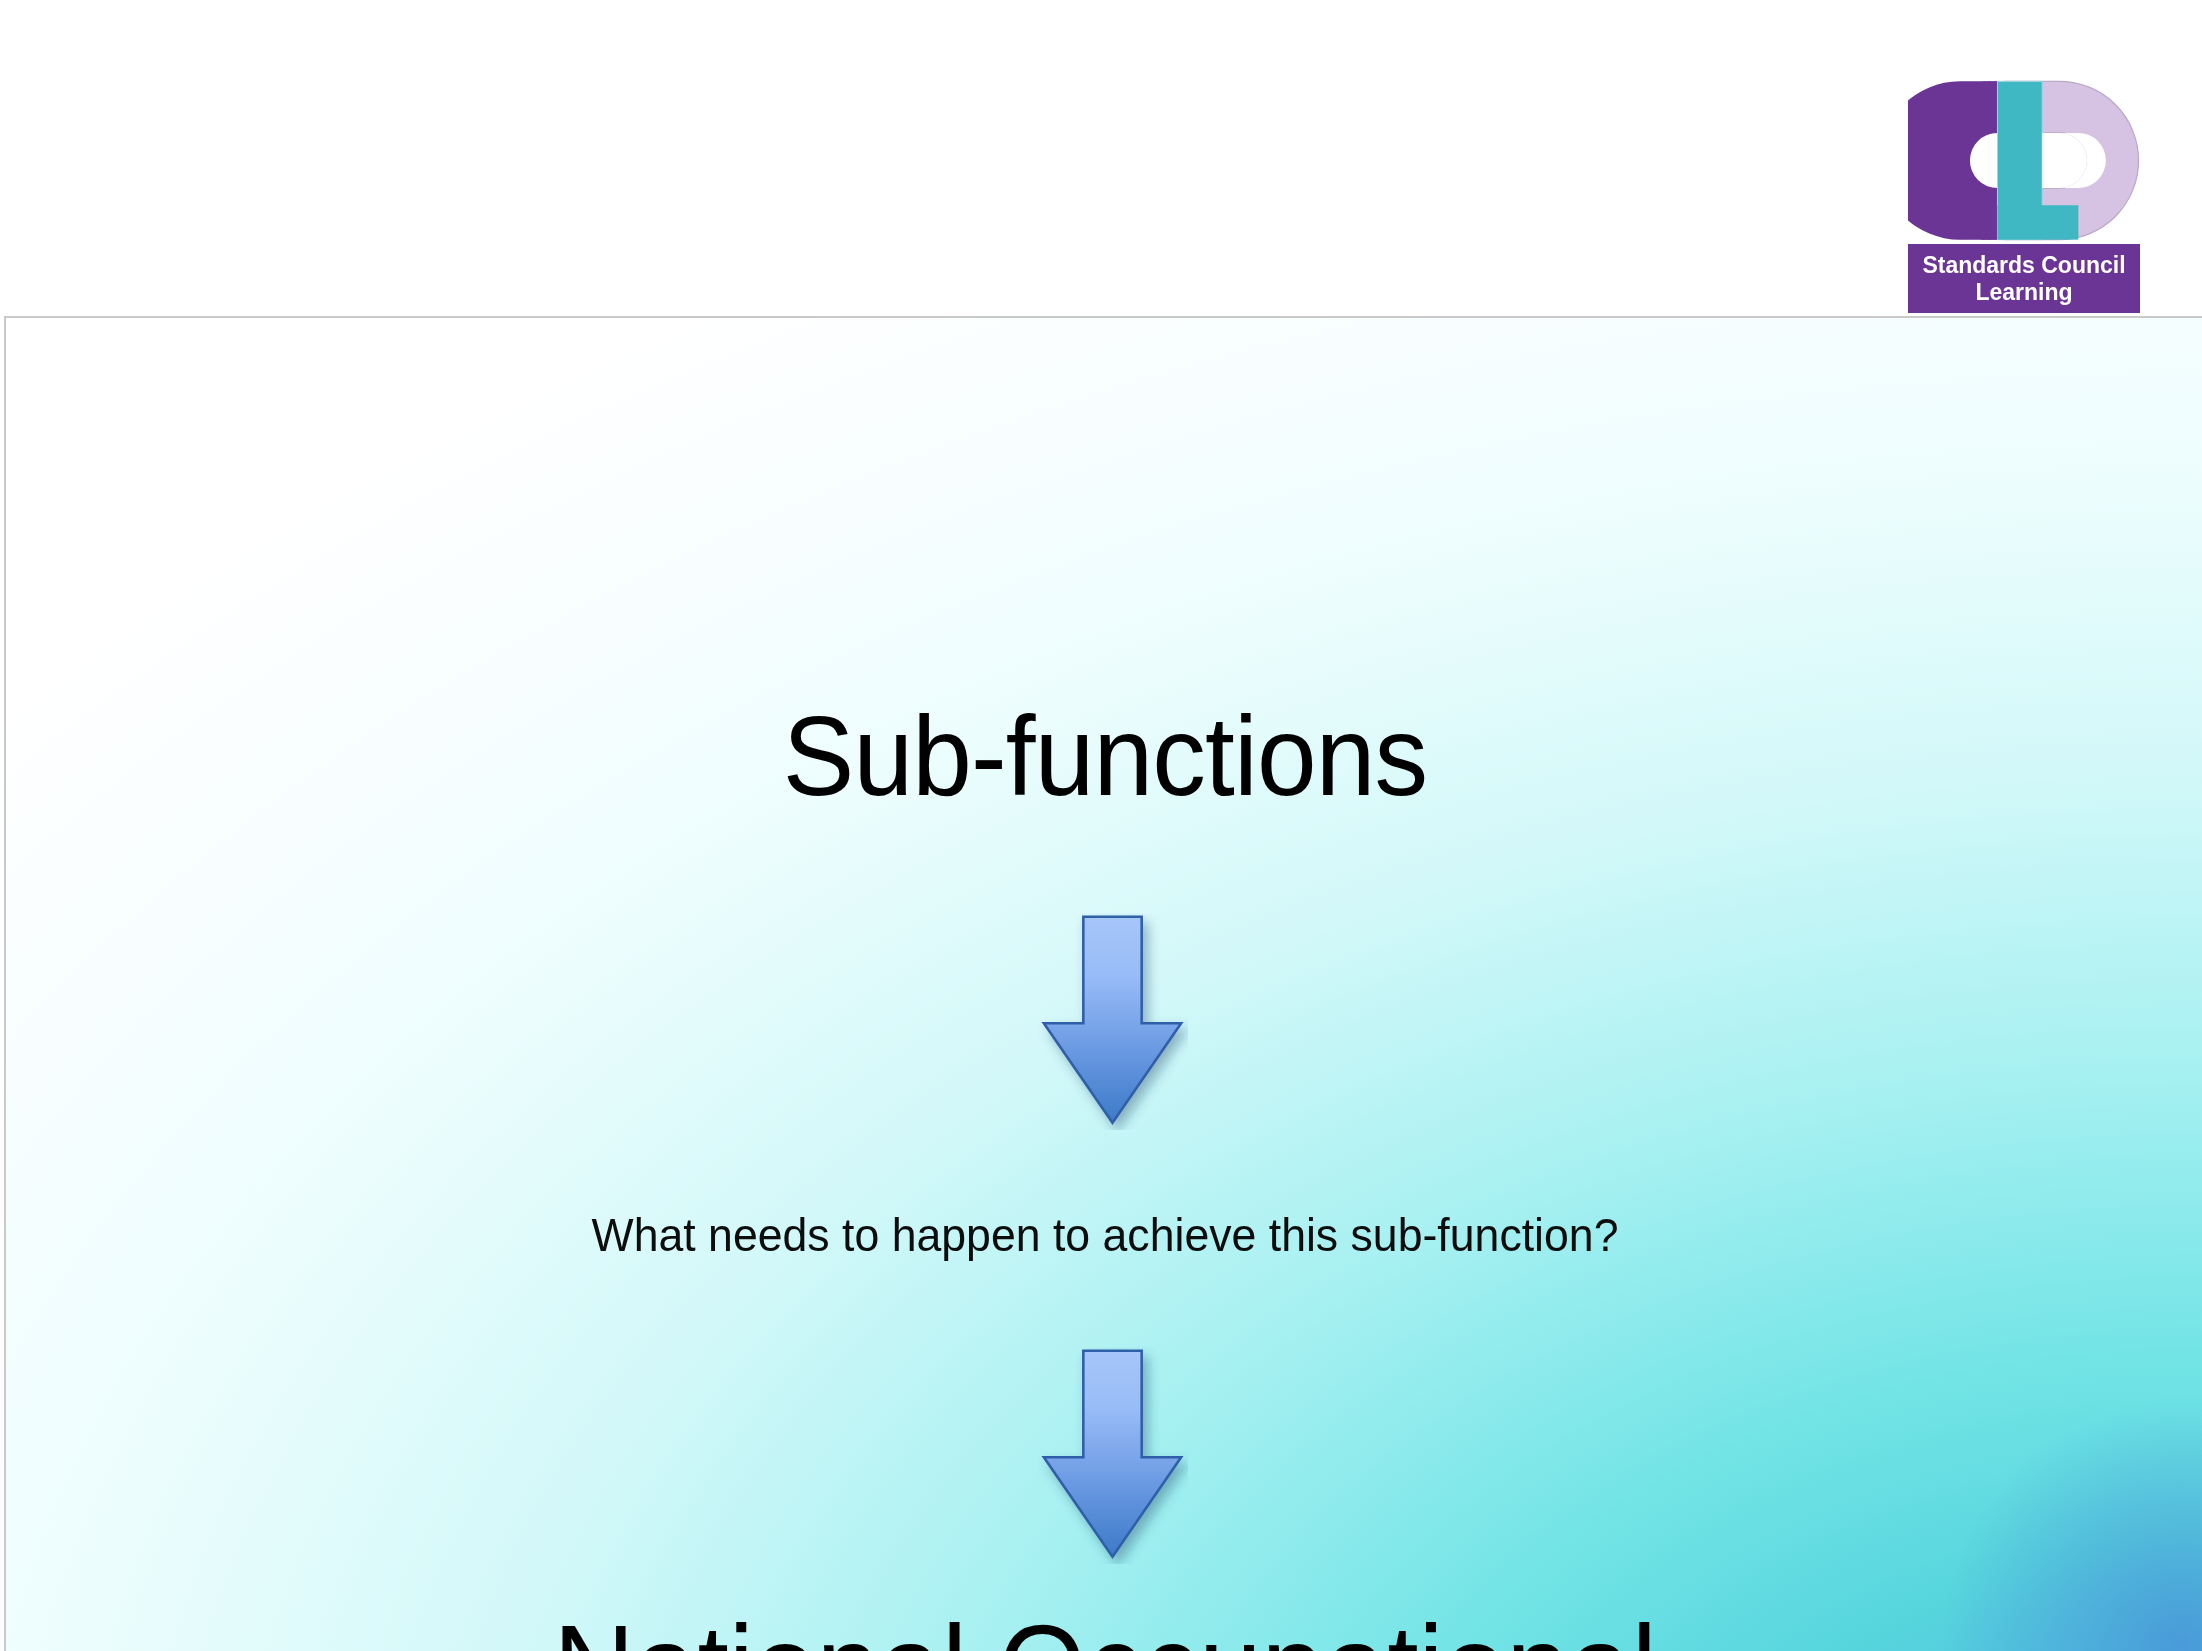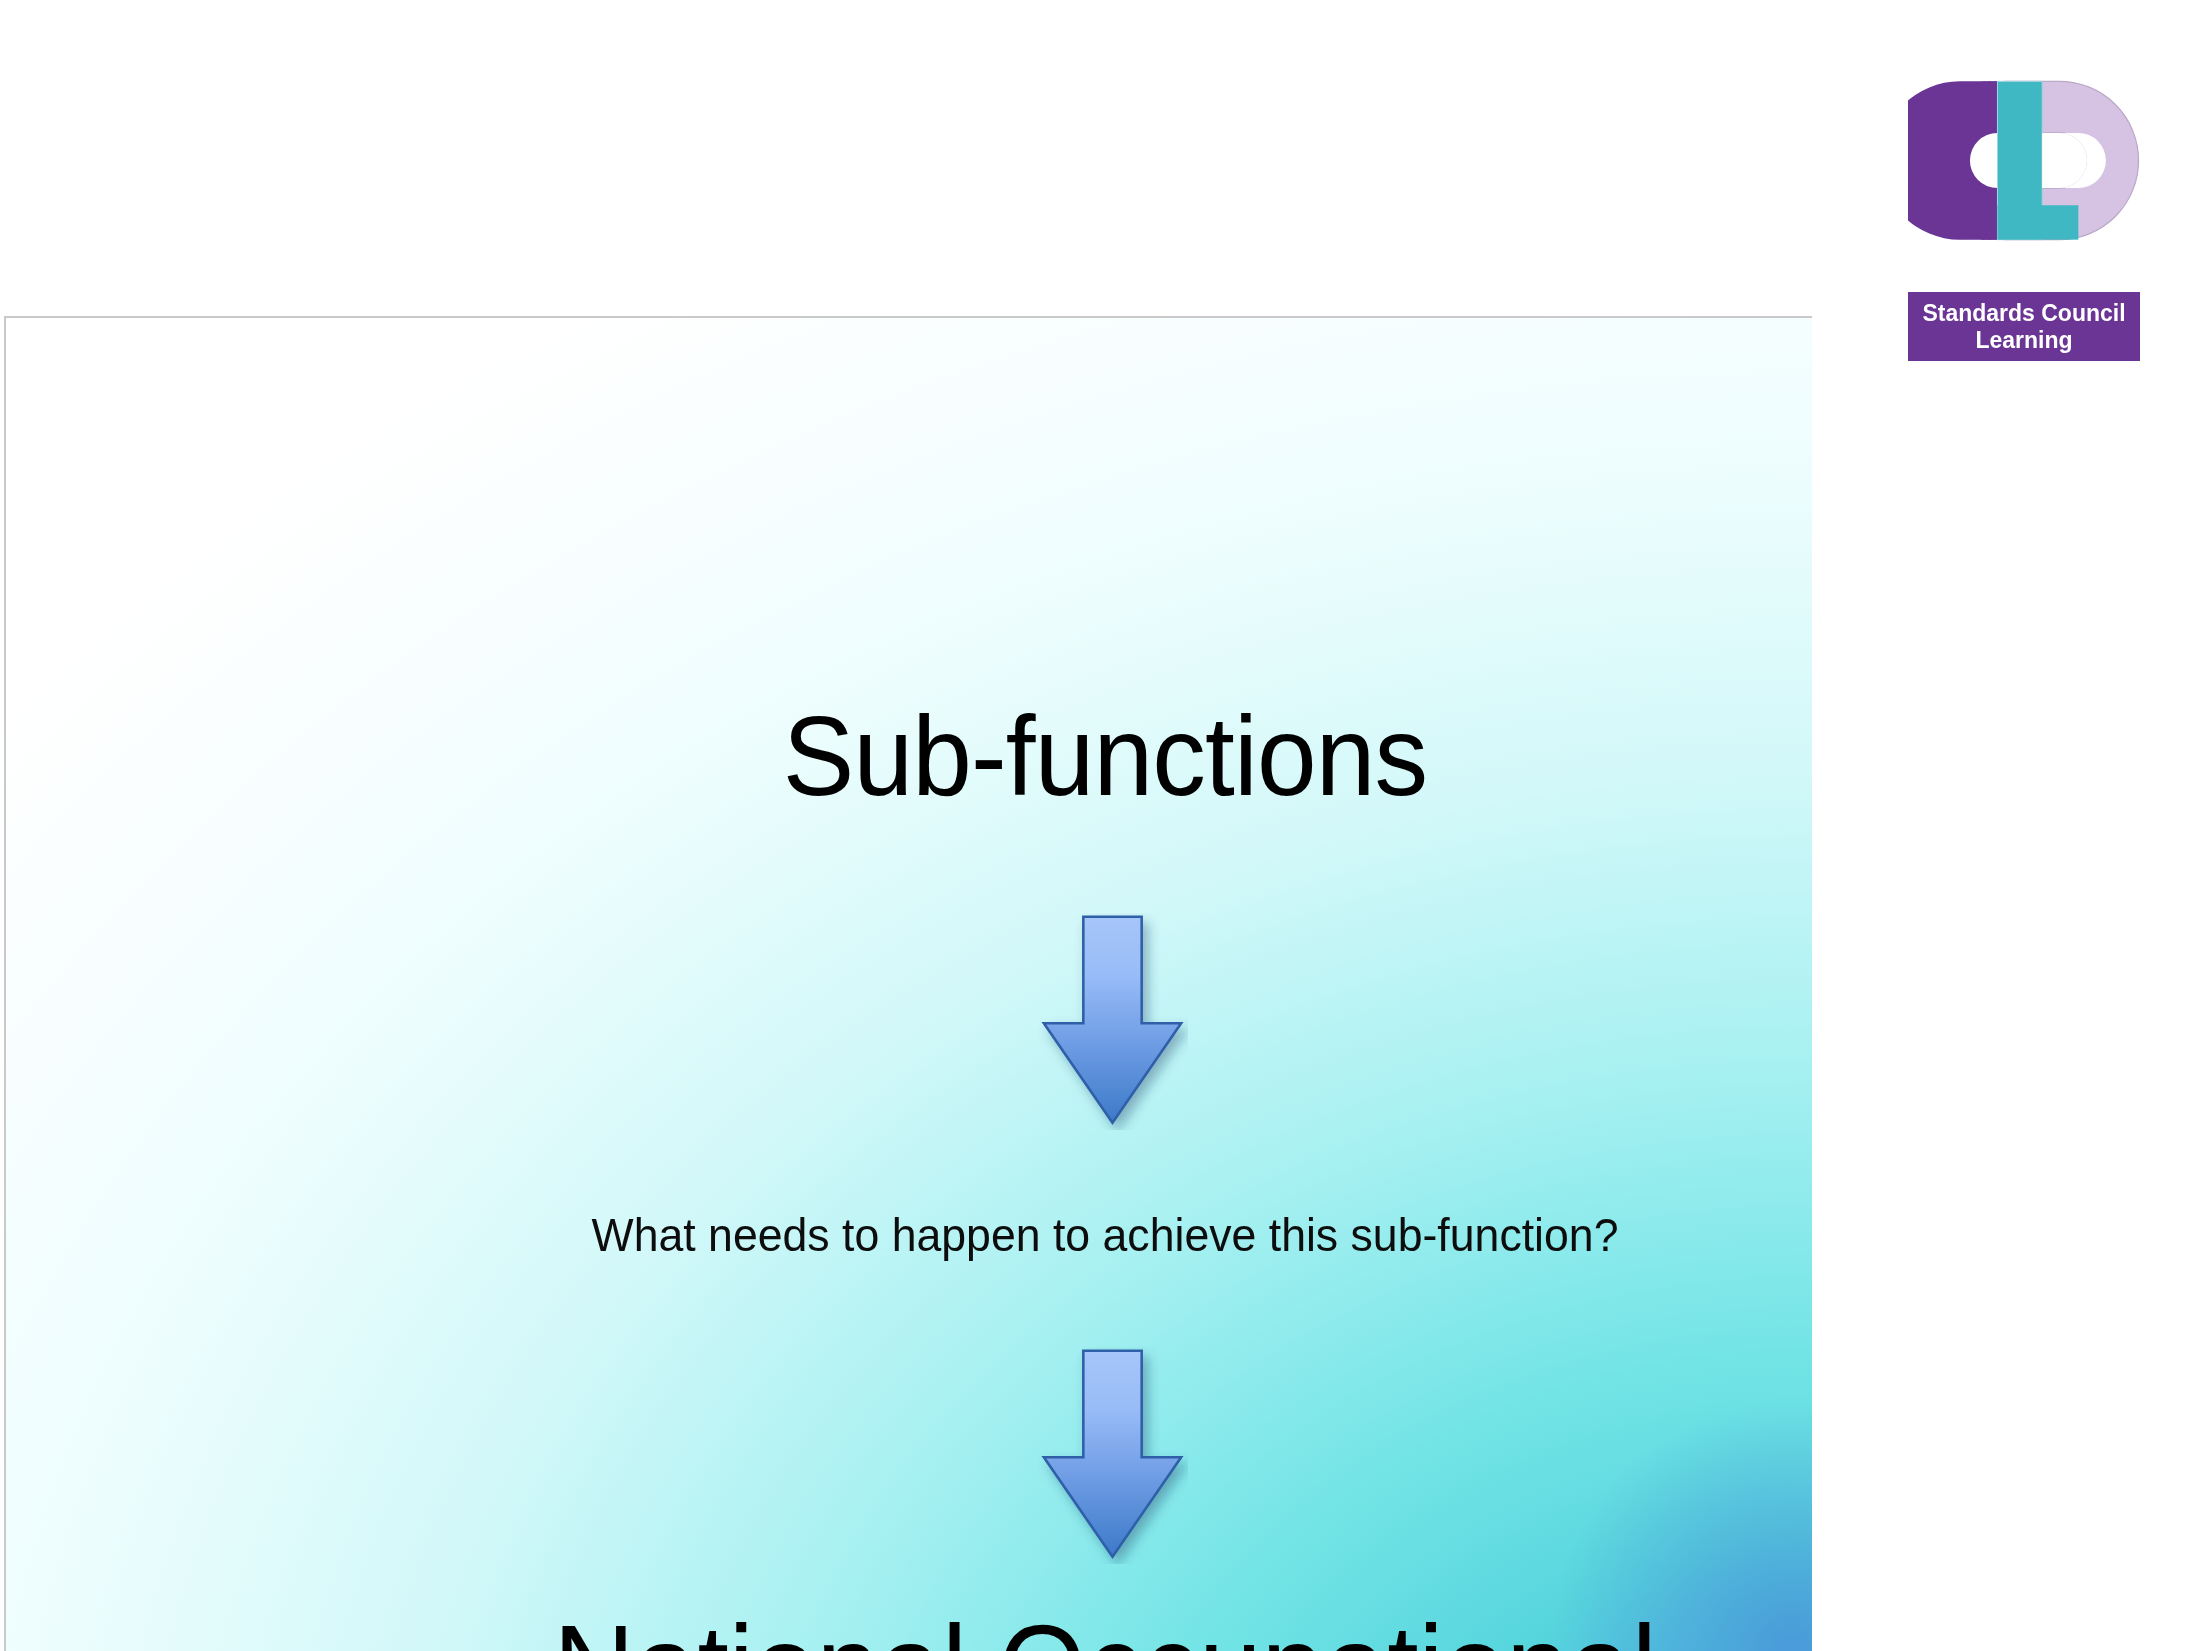--- a/index.html
+++ b/index.html
@@ -60,38 +60,37 @@
     top: 168px;
     width: 232px;
     height: 69px;
     background: #6B3595;
     display: flex;
     flex-direction: column;
     align-items: center;
     justify-content: center;
     box-sizing: border-box;
     padding-top: 1.7px;
-    margin-top: 48px;
   }
   .logo-banner-line {
     color: #ffffff;
     font-family: "Liberation Sans", sans-serif;
     font-weight: bold;
     font-size: 23px;
     line-height: 1.18;
     letter-spacing: 0px;
     white-space: nowrap;
   }
 
   
   #content-panel {
     position: absolute;
     left: 4.3px;
     top: 316px;
-    width: 1808px;
+    width: 2198px;
     height: 1336px;
     border-top: 2.6px solid #c9c9c9;
     border-left: 2.6px solid #c9c9c9;
     box-sizing: border-box;
     overflow: hidden;
     z-index: 10;
     background:
       radial-gradient(140% 150% at 100% 118%,
          #3f94d8 0%,
          #4fbfdf 9%,

